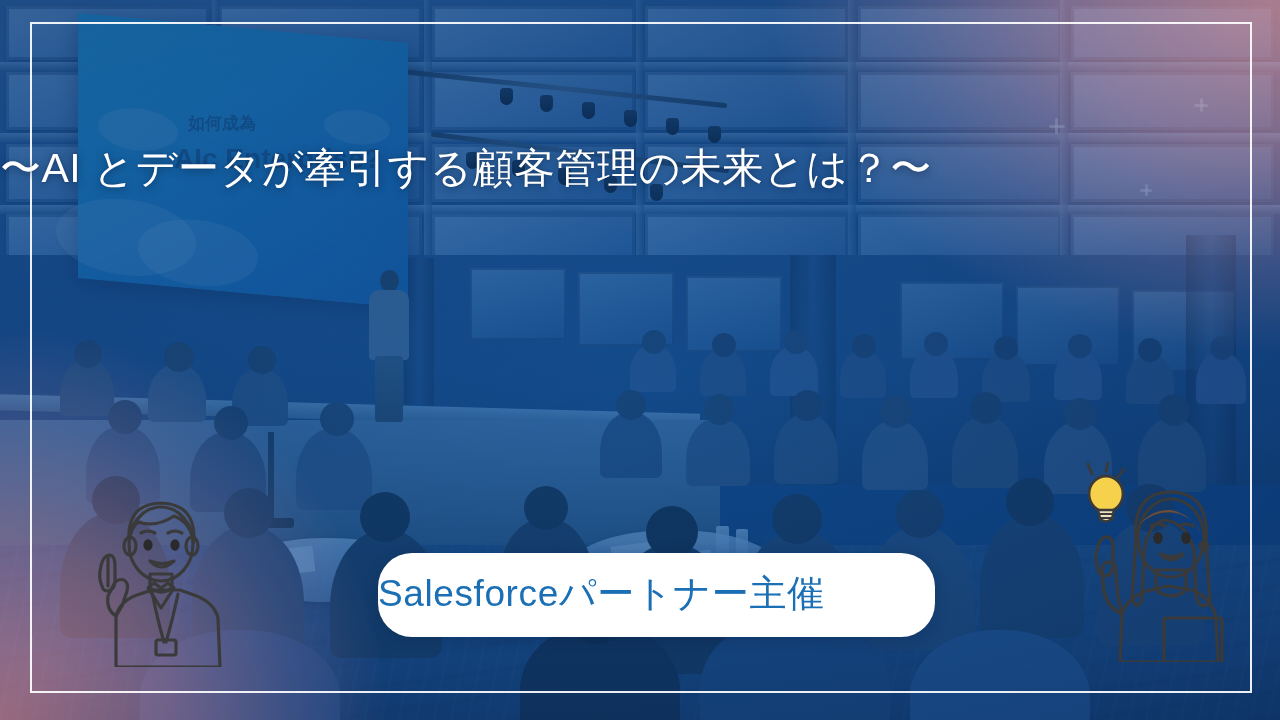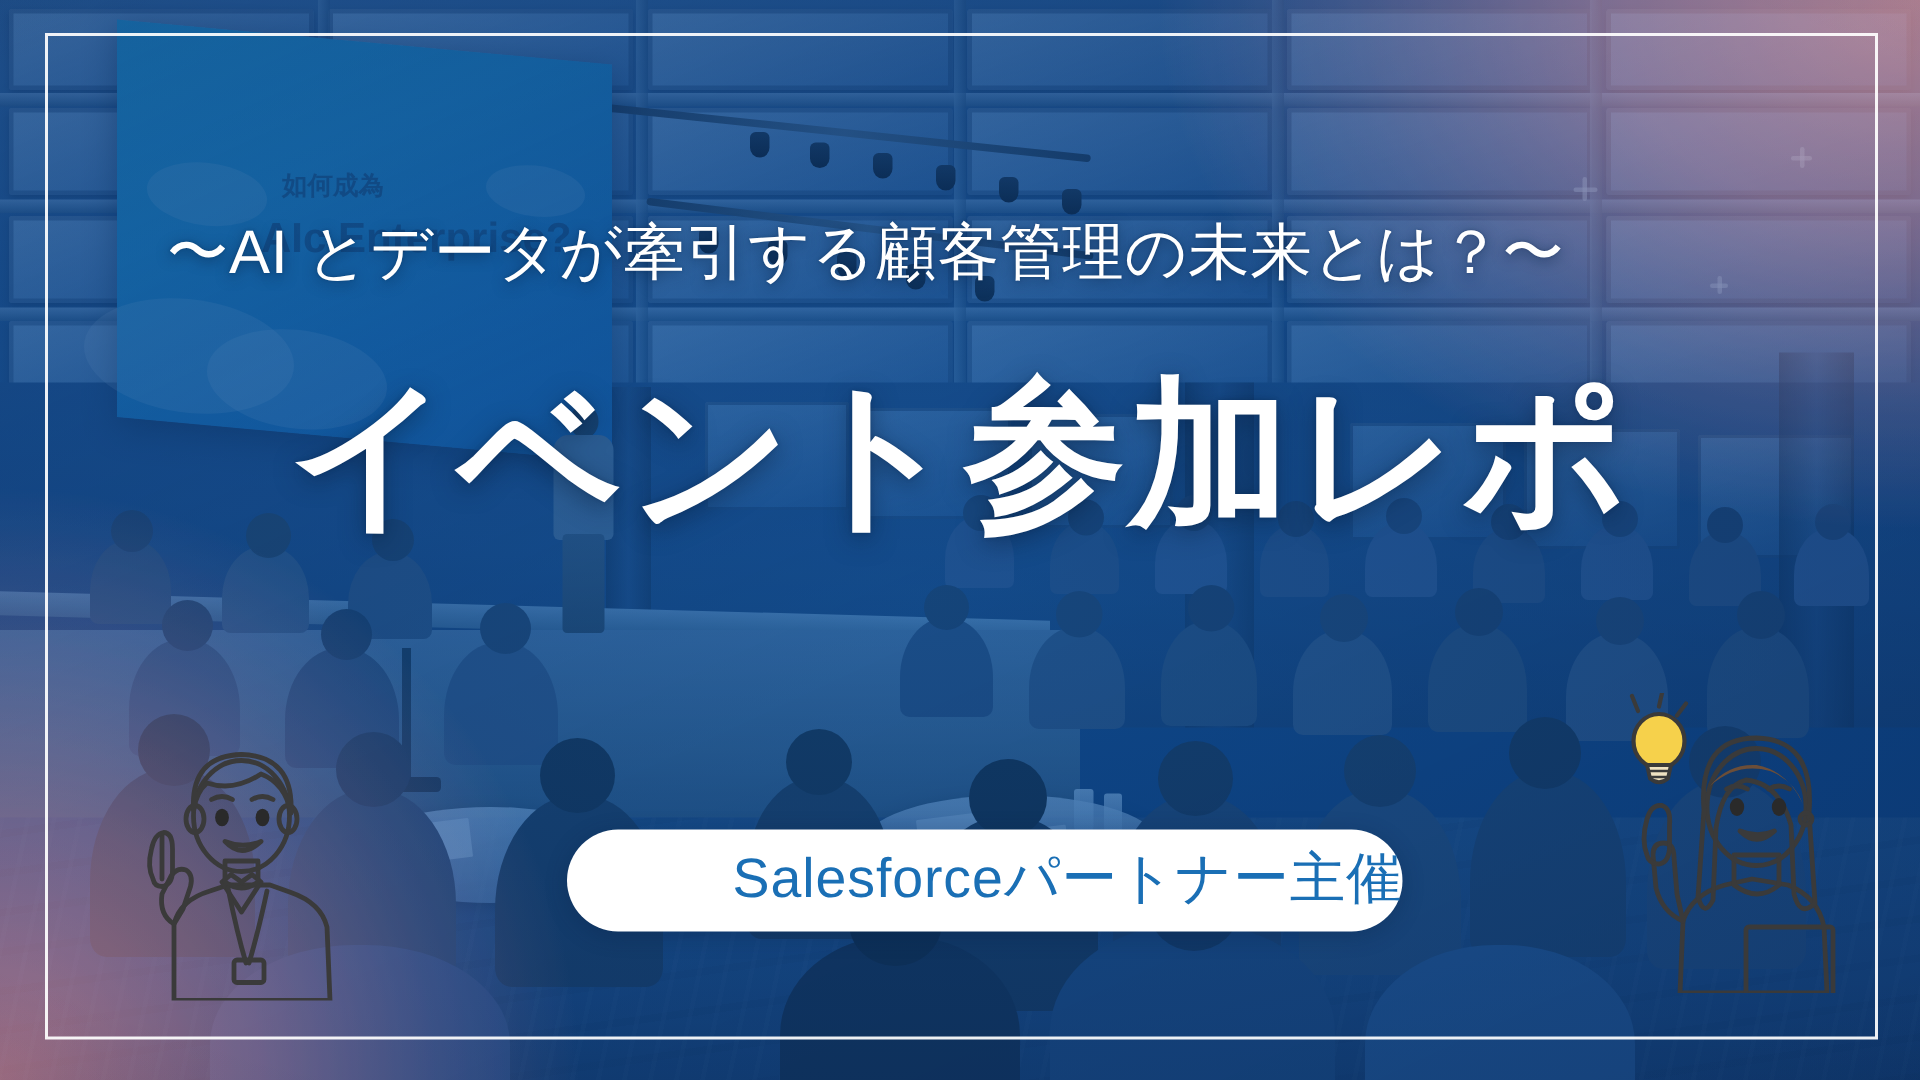--- a/index.html
+++ b/index.html
@@ -111,40 +111,40 @@
   
   .star{ position:absolute; background:rgba(255,255,255,.55); }
   .star::before,.star::after{ content:""; position:absolute; background:rgba(255,255,255,.55); }
 
   
   .frame{ position:absolute; left:30px; top:22px; width:1222px; height:671px;
           border:2px solid rgba(255,255,255,.92); pointer-events:none; }
 
   
   .subtitle{
-    position:absolute; left:0; top:141px; width:1043px; text-align:right;
+    position:absolute; left:0; top:141px; width:1043px; text-align:left;
     color:#ffffff; font-size:41px; font-weight:400; letter-spacing:.5px;
     text-shadow:0 2px 9px rgba(8,35,70,.60), 0 0 2px rgba(8,35,70,.35);
   }
   .title-1{
     position:absolute; left:0; top:246px; width:1280px; text-align:center;
     color:#ffffff; font-size:108px; font-weight:700; line-height:1.05;
     letter-spacing:2px;
     text-shadow:0 4px 16px rgba(8,30,62,.52), 0 0 3px rgba(8,30,62,.30);
   }
   .title-2{
     position:absolute; left:0; top:388px; width:1280px; text-align:center;
     color:#F5DB17; font-size:104px; font-weight:700; line-height:1.05;
     letter-spacing:2px;
     text-shadow:0 4px 16px rgba(8,30,62,.45);
   }
   .pill{
-    position:absolute; left:378px; top:553px; width:557px; height:68px;
+    position:absolute; left:378px; top:553px; width:557px; height:84px;
     background:#ffffff; border-radius:34px;
-    display:flex; align-items:center; justify-content:flex-end;
+    display:flex; align-items:center; justify-content:flex-start;
     box-shadow:0 3px 14px rgba(8,35,70,.32);
   }
   .pill span{ color:#1a6fb5; font-size:37px; font-weight:500; letter-spacing:.6px;
               transform:translateY(-1px); }
 
   
   .char{ position:absolute; }
   .ln{ stroke:#3a3a3a; stroke-width:3.2; fill:none; stroke-linecap:round; stroke-linejoin:round; }
 </style>
 </head>
@@ -350,21 +350,20 @@
     <div class="grade-blue2"></div>
     <div class="grade-warm-tr"></div>
     <div class="grade-warm-bl"></div>
     <div class="vignette"></div>
   </div>
 
   <div class="frame"></div>
 
   <div class="subtitle">〜AI とデータが牽引する顧客管理の未来とは？〜</div>
 
-  <div class="title-1">イベント参加レポ</div>
 
 
   <div class="pill">
     <span>Salesforceパートナー主催</span>
   </div>
 
   <div class="char" style="left:86px;top:482px;width:146px;height:185px;">
     <svg width="146" height="185" viewBox="0 0 146 185">
 
       <path d="M30 185 L30 134 Q34 118 54 112 L66 108 L94 108 L108 113 Q128 120 132 136 L134 185 Z" fill="#2b4a6e" class="ln"></path>

